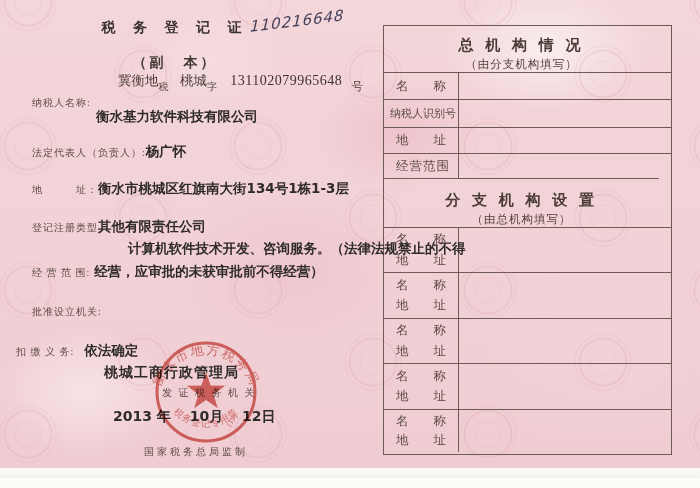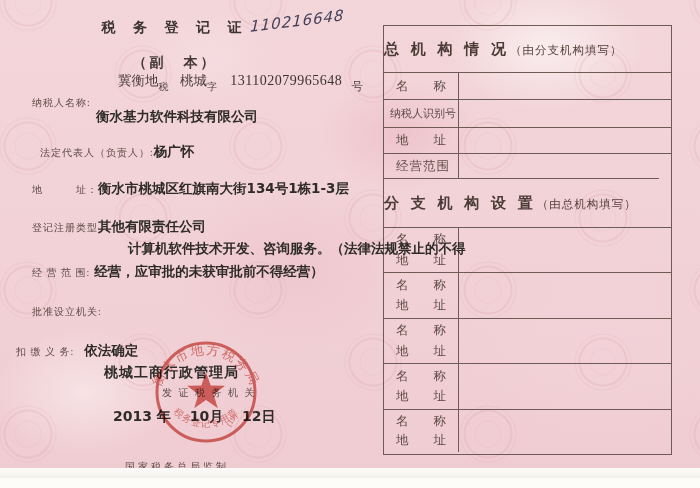--- a/index.html
+++ b/index.html
@@ -34,22 +34,22 @@
   .title{font-size:14px;font-weight:bold;color:#3a332f;letter-spacing:7px;text-align:center;}
   .subtitle{font-size:14px;font-weight:bold;color:#433a35;letter-spacing:3px;text-align:center;}
   .serial{font-size:13.5px;color:#4a3d38;}
   .serial .sub{font-size:10px;vertical-align:-5px;}
   .serial .num{font-size:14px;letter-spacing:.5px;color:#3c332e;margin:0 6px 0 10px;}
   .center-bold{font-weight:bold;color:#2f2b29;font-family:"DejaVu Sans", sans-serif;}
   
   .tbl{position:absolute;left:383px;top:25px;width:289px;height:430px;box-sizing:border-box;
        border:1.6px solid #6e5b55;}
   .trow{position:absolute;left:0;right:0;display:flex;border-top:1px solid #6e5b55;box-sizing:border-box;}
-  .thead{position:absolute;left:0;right:12px;display:flex;flex-direction:row;
-         align-items:center;justify-content:flex-start;}
+  .thead{position:absolute;left:0;right:12px;display:flex;flex-direction:column;
+         align-items:center;justify-content:flex-end;}
   .thead .t1{font-size:15px;font-weight:bold;color:#4a3b35;letter-spacing:4px;}
   .thead .t2{font-size:11.5px;color:#553f39;letter-spacing:1px;margin-top:2px;}
   .tlab{width:75px;box-sizing:border-box;border-right:1px solid #6e5b55;
         display:flex;align-items:center;padding-left:12px;
         font-size:12.5px;color:#5d4a44;}
   .tlab.small{font-size:11px;padding-left:6px;letter-spacing:0;}
   .tval{flex:1;}
   .tgrp-lab{width:75px;box-sizing:border-box;border-right:1px solid #6e5b55;
         display:flex;flex-direction:column;justify-content:space-evenly;padding-left:12px;
         font-size:12.5px;color:#5d4a44;}
@@ -69,21 +69,21 @@
   <div class="abs serial" style="left:118px;top:72px;">
     <span>冀衡地</span><span class="sub">税</span>
     <span style="margin-left:8px;">桃城</span><span class="sub">字</span>
     <span class="num">131102079965648</span>
     <span class="sub" style="font-size:11.5px;">号</span>
   </div>
 
   <div class="abs lab" style="left:32px;top:96px;">纳税人名称:</div>
   <div class="abs val" style="left:96px;top:108px;">衡水基力软件科技有限公司</div>
 
-  <div class="abs" style="left:40px;top:142px;text-align:right;">
+  <div class="abs" style="left:32px;top:142px;text-align:right;">
     <span class="lab">法定代表人（负责人）:</span><span class="val">杨广怀</span>
   </div>
 
   <div class="abs" style="left:32px;top:179px;">
     <span class="lab">地　　　址：</span><span class="val">衡水市桃城区红旗南大街134号1栋1-3层</span>
   </div>
 
   <div class="abs" style="left:32px;top:217px;">
     <span class="lab">登记注册类型</span><span class="val">其他有限责任公司</span>
   </div>
@@ -97,21 +97,21 @@
   <div class="abs lab" style="left:32px;top:305px;">批准设立机关:</div>
 
   <div class="abs" style="left:16px;top:341px;">
     <span class="lab">扣 缴 义 务:</span>
     <span class="val" style="margin-left:6px;font-weight:600;">依法确定</span>
   </div>
 
   <div class="abs center-bold" style="left:104px;top:364px;font-size:14px;letter-spacing:1px;">桃城工商行政管理局</div>
   <div class="abs lab" style="left:162px;top:386px;letter-spacing:2px;">发 证 税 务 机 关</div>
   <div class="abs center-bold" style="left:113px;top:408px;font-size:14px;">2013 年　 10月　 12日</div>
-  <div class="abs lab" style="left:125px;top:445px;letter-spacing:3px;margin-top:15px;">国家税务总局监制</div>
+  <div class="abs lab" style="left:144px;top:445px;letter-spacing:3px;">国家税务总局监制</div>
 
   <svg class="seal" width="128" height="122" viewBox="0 0 128 122">
     <defs>
       <path id="arcTop" d="M 17,80 A 48,48 0 1 1 111,80"></path>
       <path id="arcBot" d="M 25,70 A 43,43 0 0 0 103,70"></path>
     </defs>
     <circle cx="64" cy="60" r="49" fill="none" stroke="#cf5148" stroke-width="3"></circle>
     <path d="M64,40 L68.7,53.5 83,53.8 71.6,62.5 75.8,76.2 64,68 52.2,76.2 56.4,62.5 45,53.8 59.3,53.5 Z" fill="#cf5148"></path>
     <text font-size="13" fill="#cf5148" letter-spacing="2" opacity=".9">
       <textPath href="#arcTop" startOffset="50%" text-anchor="middle">衡水市地方税务局</textPath>

